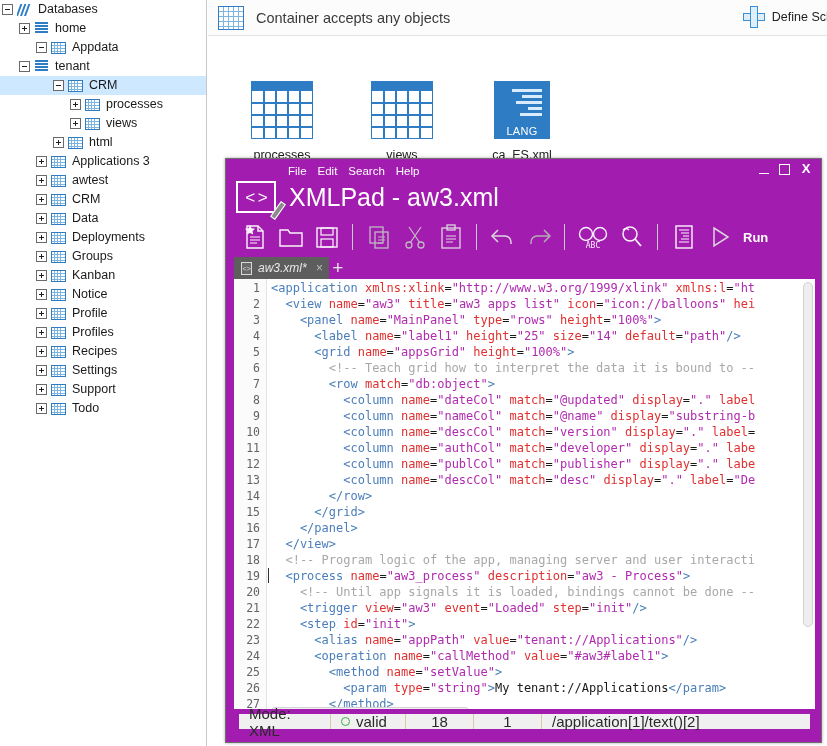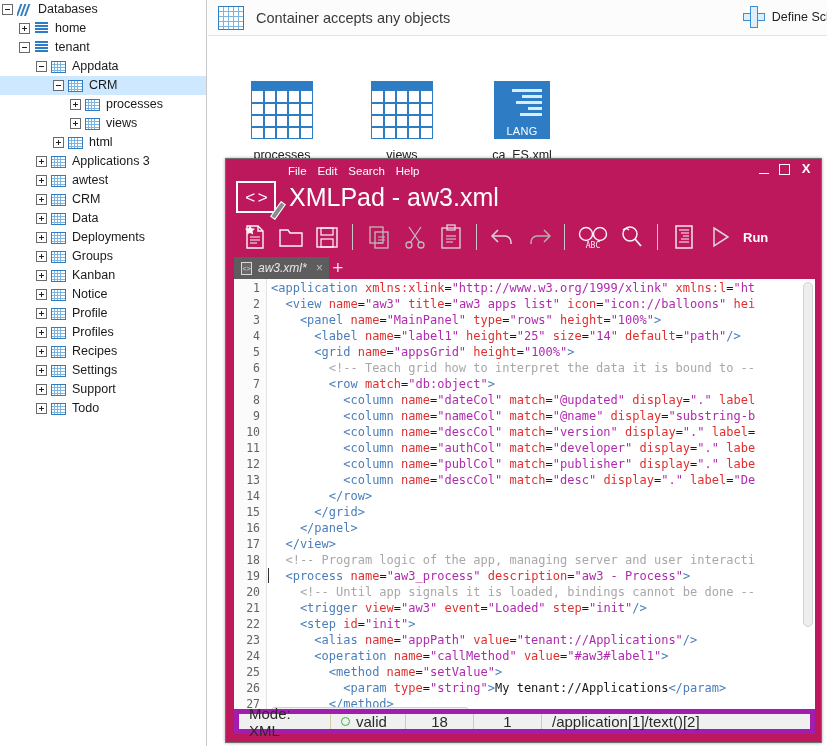--- a/index.html
+++ b/index.html
@@ -136,21 +136,21 @@
     position: absolute; height: 3px; background: #d8ecfb; right: 8px;
   }
   .obj-lang-icon .lang-text {
     position: absolute; bottom: 2px; left: 0; right: 0; text-align: center;
     font-size: 11px; color: #fff; letter-spacing: .3px;
   }
 
   
   #xmlpad {
     position: absolute; left: 225px; top: 158px; width: 597px; height: 585px;
-    background: #be185d;
+    background: #a21caf;
     border: 1px solid #6f6f6f;
     box-shadow: 0 0 3px rgba(0,0,0,.35);
   }
   #xpMenu {
     position: absolute; left: 62px; top: 6px;
     font-size: 11.5px; color: #ffffff; display: flex; gap: 11px;
   }
   #xpMenu span { cursor: default; }
   #xpWinBtns {
     position: absolute; right: 9px; top: 4px;
@@ -289,35 +289,35 @@
           <span class="exp plus"></span>
           <span class="ic ic-db">
             <i></i>
             <i></i>
             <i></i>
             <i></i>
           </span>
           <span class="tree-label">home</span>
         </div>
         <div class="tree-row">
+          <span style="flex: 0 0 36px; height: 1px;"></span>
+          <span class="exp"></span>
+          <span class="ic ic-grid"></span>
+          <span class="tree-label">Appdata</span>
+        </div>
+        <div class="tree-row">
           <span style="flex: 0 0 19px; height: 1px;"></span>
           <span class="exp"></span>
           <span class="ic ic-db">
             <i></i>
             <i></i>
             <i></i>
             <i></i>
           </span>
           <span class="tree-label">tenant</span>
-        </div>
-        <div class="tree-row">
-          <span style="flex: 0 0 36px; height: 1px;"></span>
-          <span class="exp"></span>
-          <span class="ic ic-grid"></span>
-          <span class="tree-label">Appdata</span>
         </div>
         <div class="tree-row selected">
           <span style="flex: 0 0 53px; height: 1px;"></span>
           <span class="exp"></span>
           <span class="ic ic-grid"></span>
           <span class="tree-label">CRM</span>
         </div>
         <div class="tree-row">
           <span style="flex: 0 0 70px; height: 1px;"></span>
           <span class="exp plus"></span>

